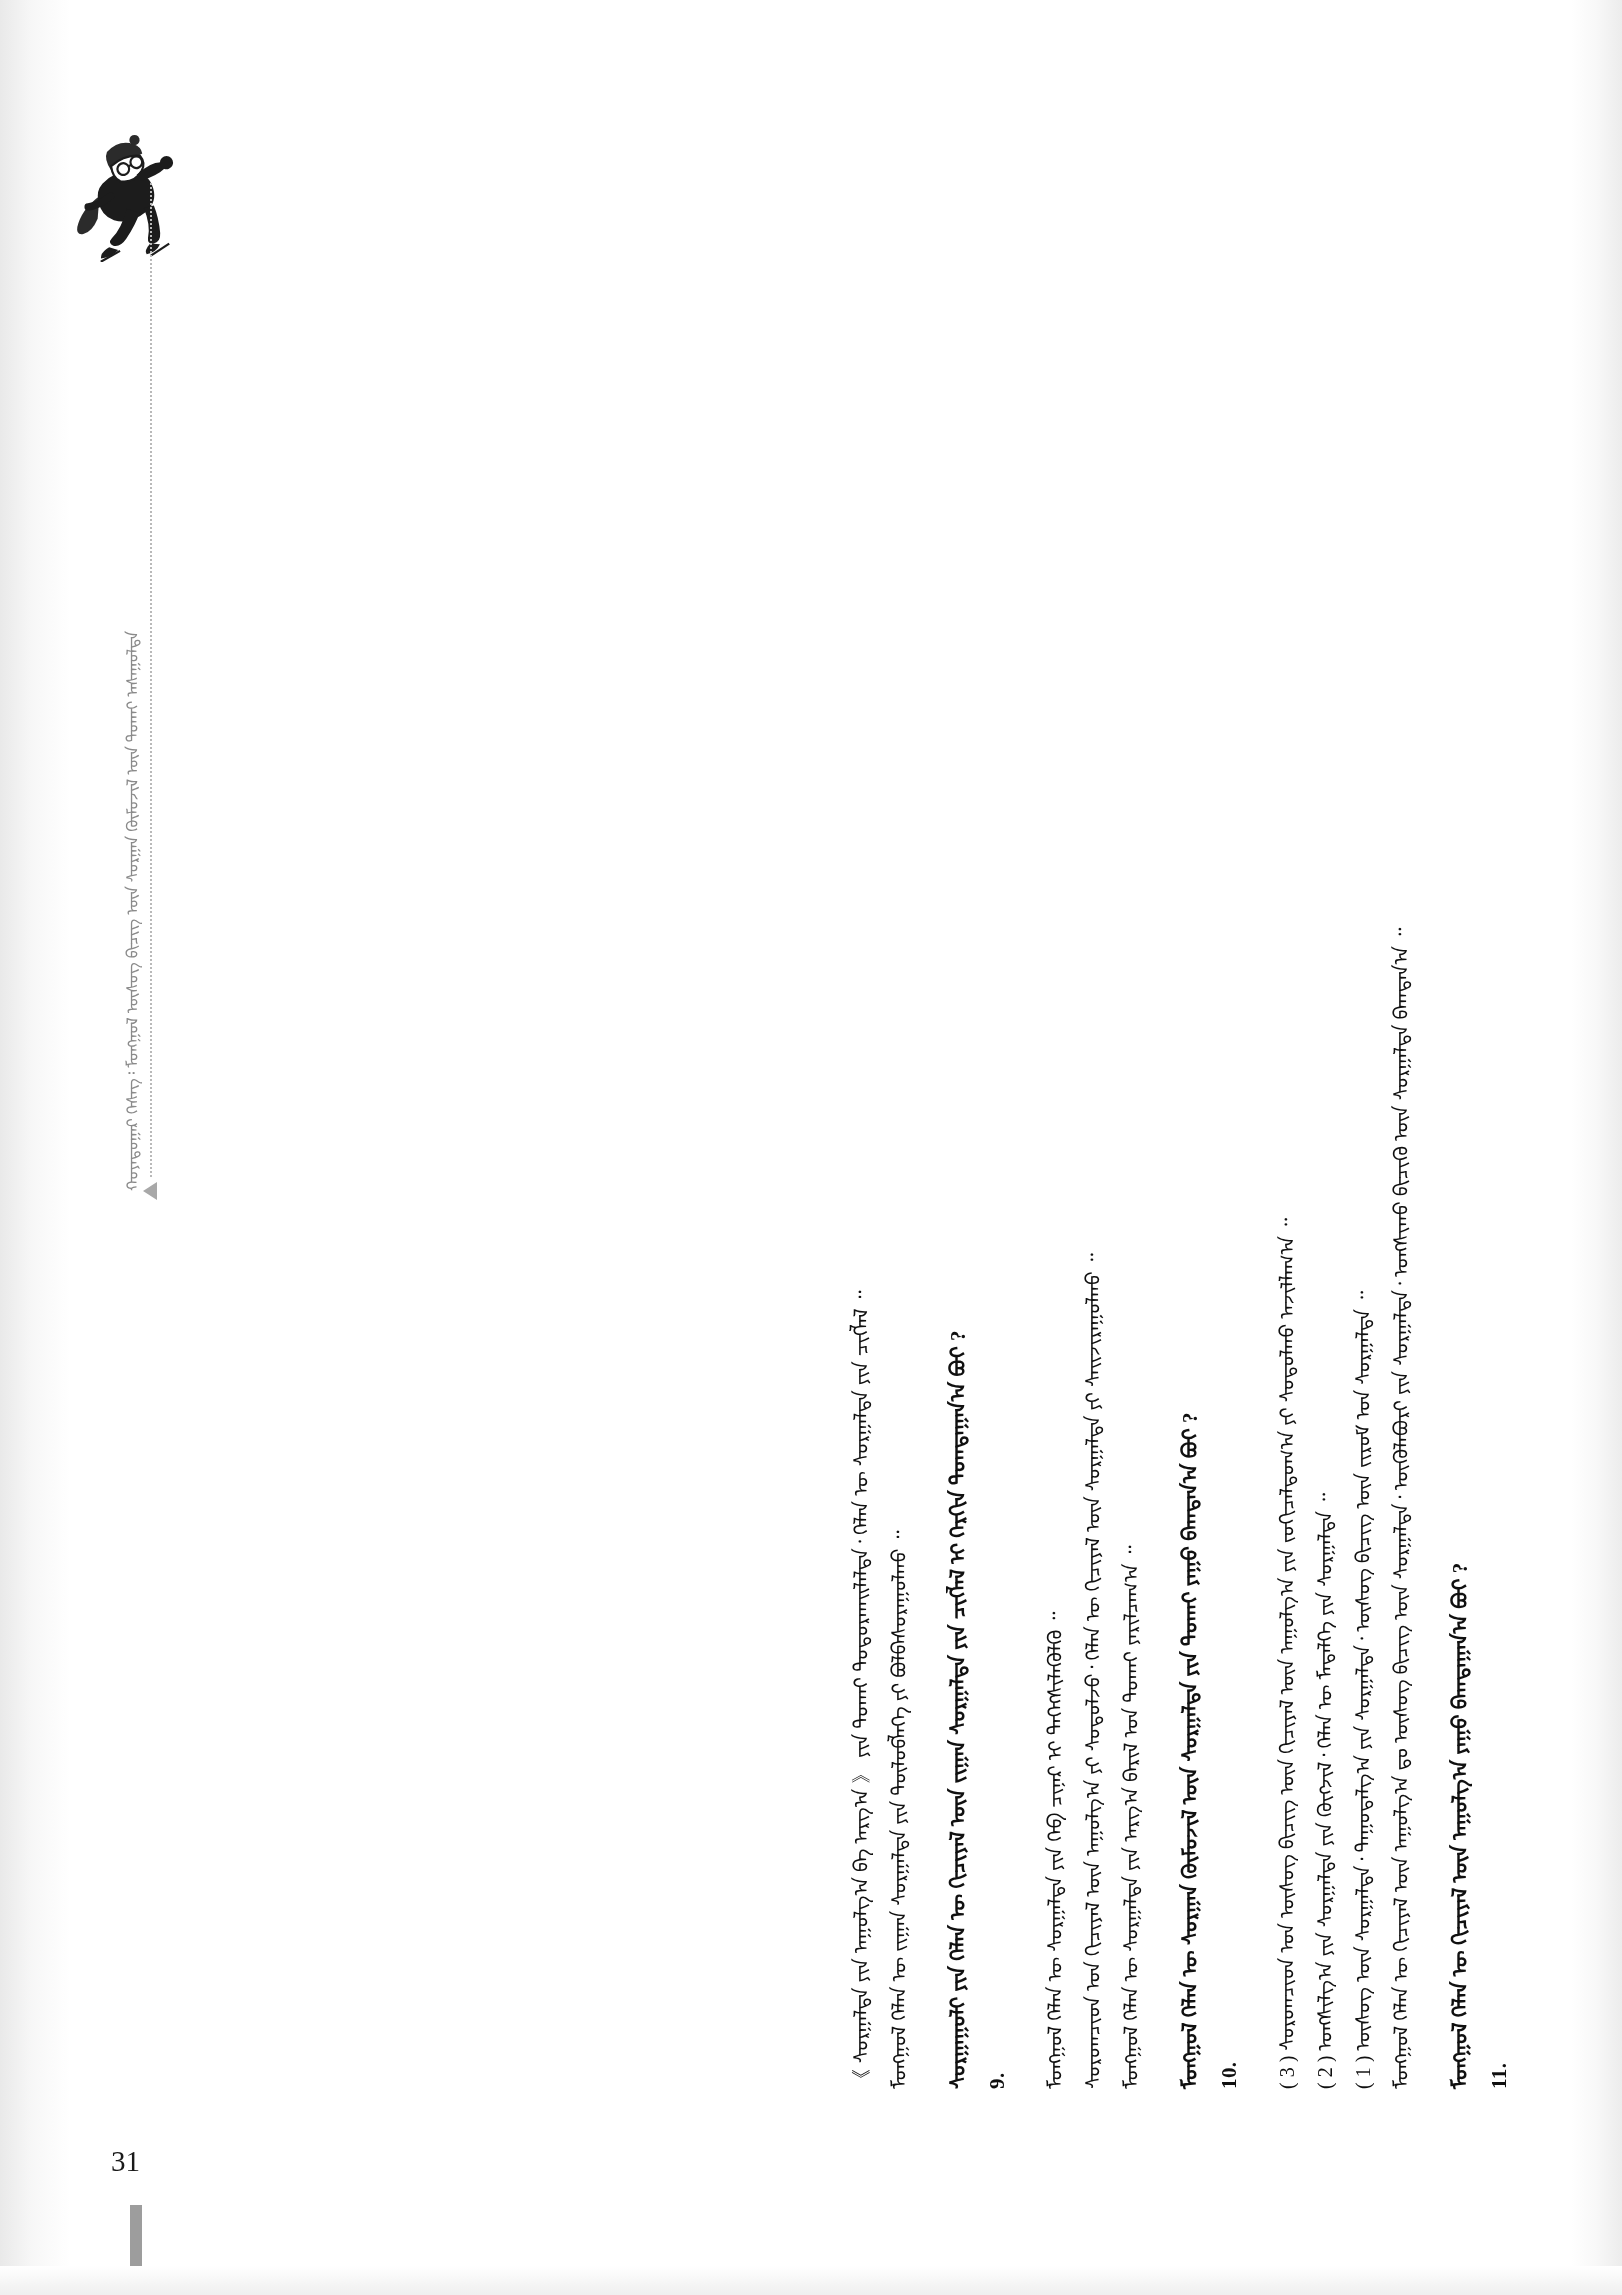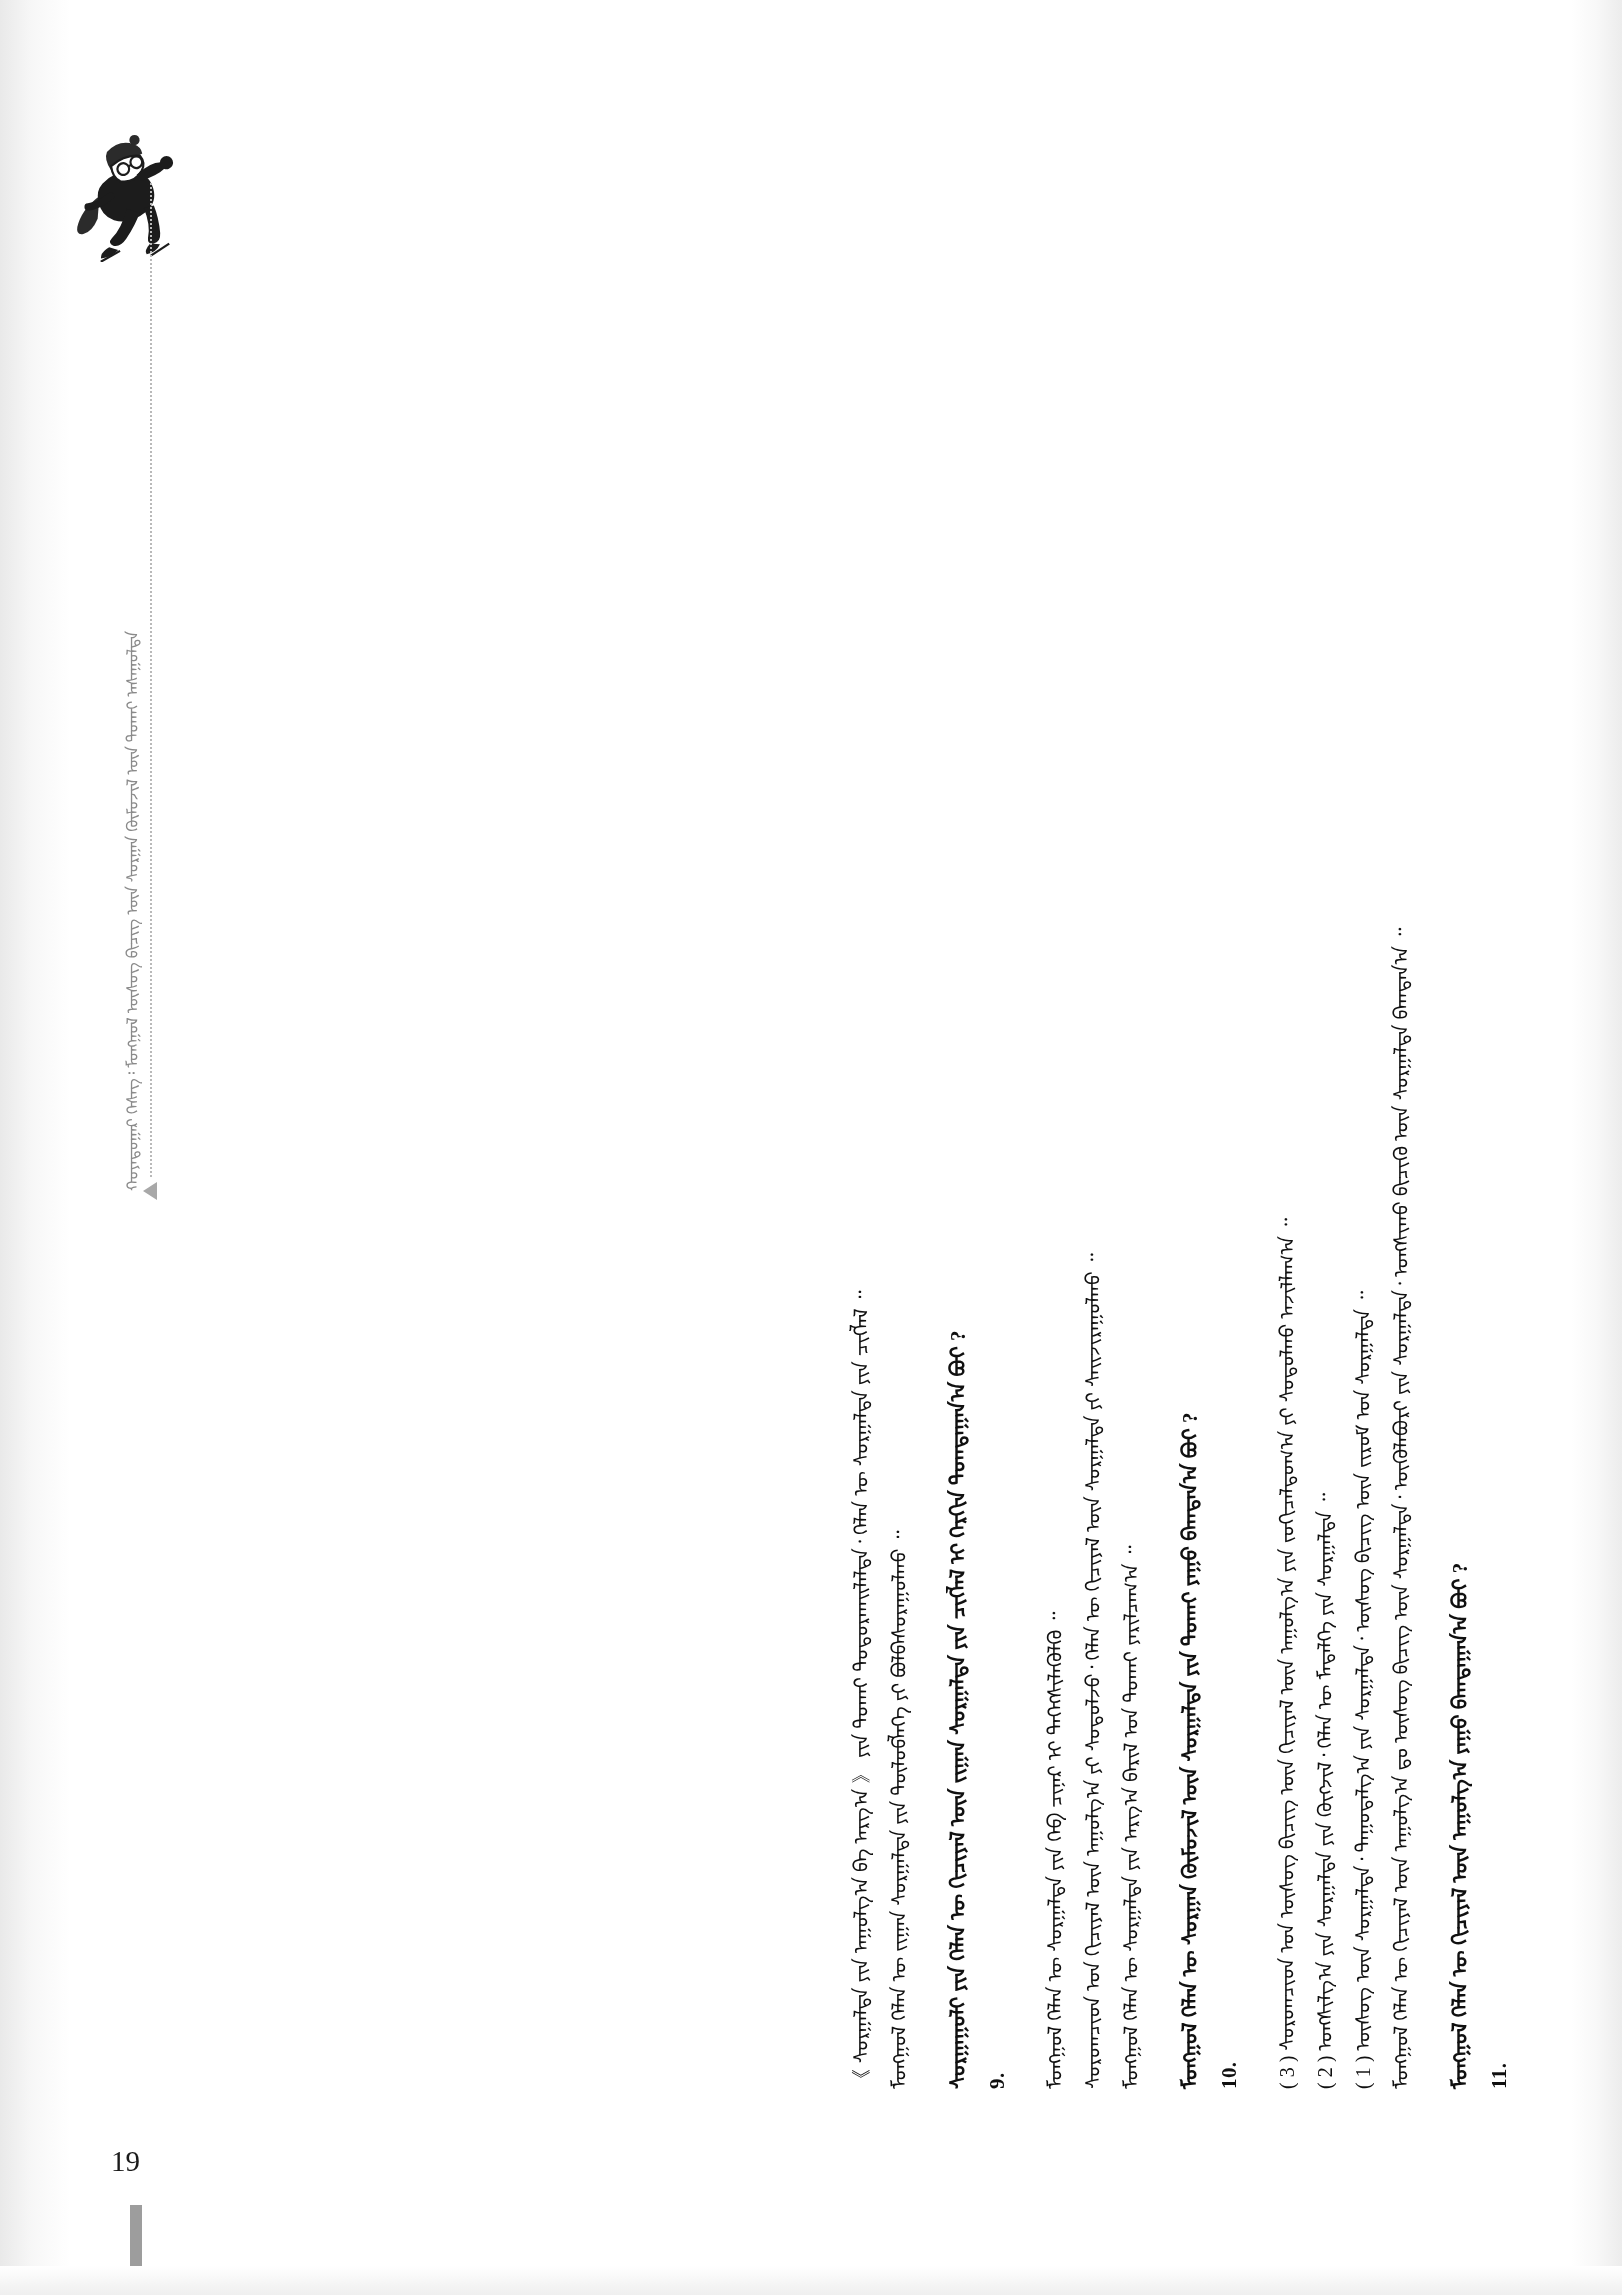--- a/index.html
+++ b/index.html
@@ -209,17 +209,17 @@
     <div class="col spacer"></div>
 
     <div class="col num">9.</div>
     <div class="col head">ᠰᠤᠷᠭᠠᠭᠤᠯᠢ ᠶᠢᠨ ᠬᠡᠯᠡᠨ ᠦ ᠬᠢᠴᠢᠶᠡᠯ ᠦᠨ ᠵᠢᠭᠠᠨ ᠰᠤᠷᠭᠠᠯᠲᠠ ᠶᠢᠨ ᠴᠢᠭᠯᠡᠯ ᠢ ᠬᠡᠷᠬᠢᠨ ᠲᠣᠭᠲᠠᠭᠠᠨ᠎ᠠ ᠪᠤᠢ ?</div>
     <div class="col spacer"></div>
     <div class="col body">ᠮᠣᠩᠭᠣᠯ ᠬᠡᠯᠡᠨ ᠦ ᠵᠢᠭᠠᠨ ᠰᠤᠷᠭᠠᠯᠲᠠ ᠶᠢᠨ ᠲᠥᠯᠥᠪᠯᠡᠭᠡ ᠶᠢ ᠪᠣᠯᠪᠠᠰᠤᠷᠠᠭᠤᠯᠬᠤ ᠃</div>
     <div class="col body">《 ᠰᠤᠷᠭᠠᠯᠲᠠ ᠶᠢᠨ ᠠᠭᠤᠯᠭ᠎ᠠ ᠪᠠ ᠠᠷᠭ᠎ᠠ 》 ᠶᠢᠨ ᠲᠤᠬᠠᠢ ᠲᠣᠳᠣᠷᠬᠠᠢᠯᠠᠯᠲᠠ᠂ ᠬᠡᠯᠡᠨ ᠦ ᠰᠤᠷᠭᠠᠯᠲᠠ ᠶᠢᠨ ᠴᠢᠭᠯᠡᠯ ᠃</div>
 
   </div>
 
-  <div id="pagenum">19</div>
+  <div id="pagenum">31</div>
   <div id="pagebar"></div>
 
 </div>
 
 
 </body></html>

